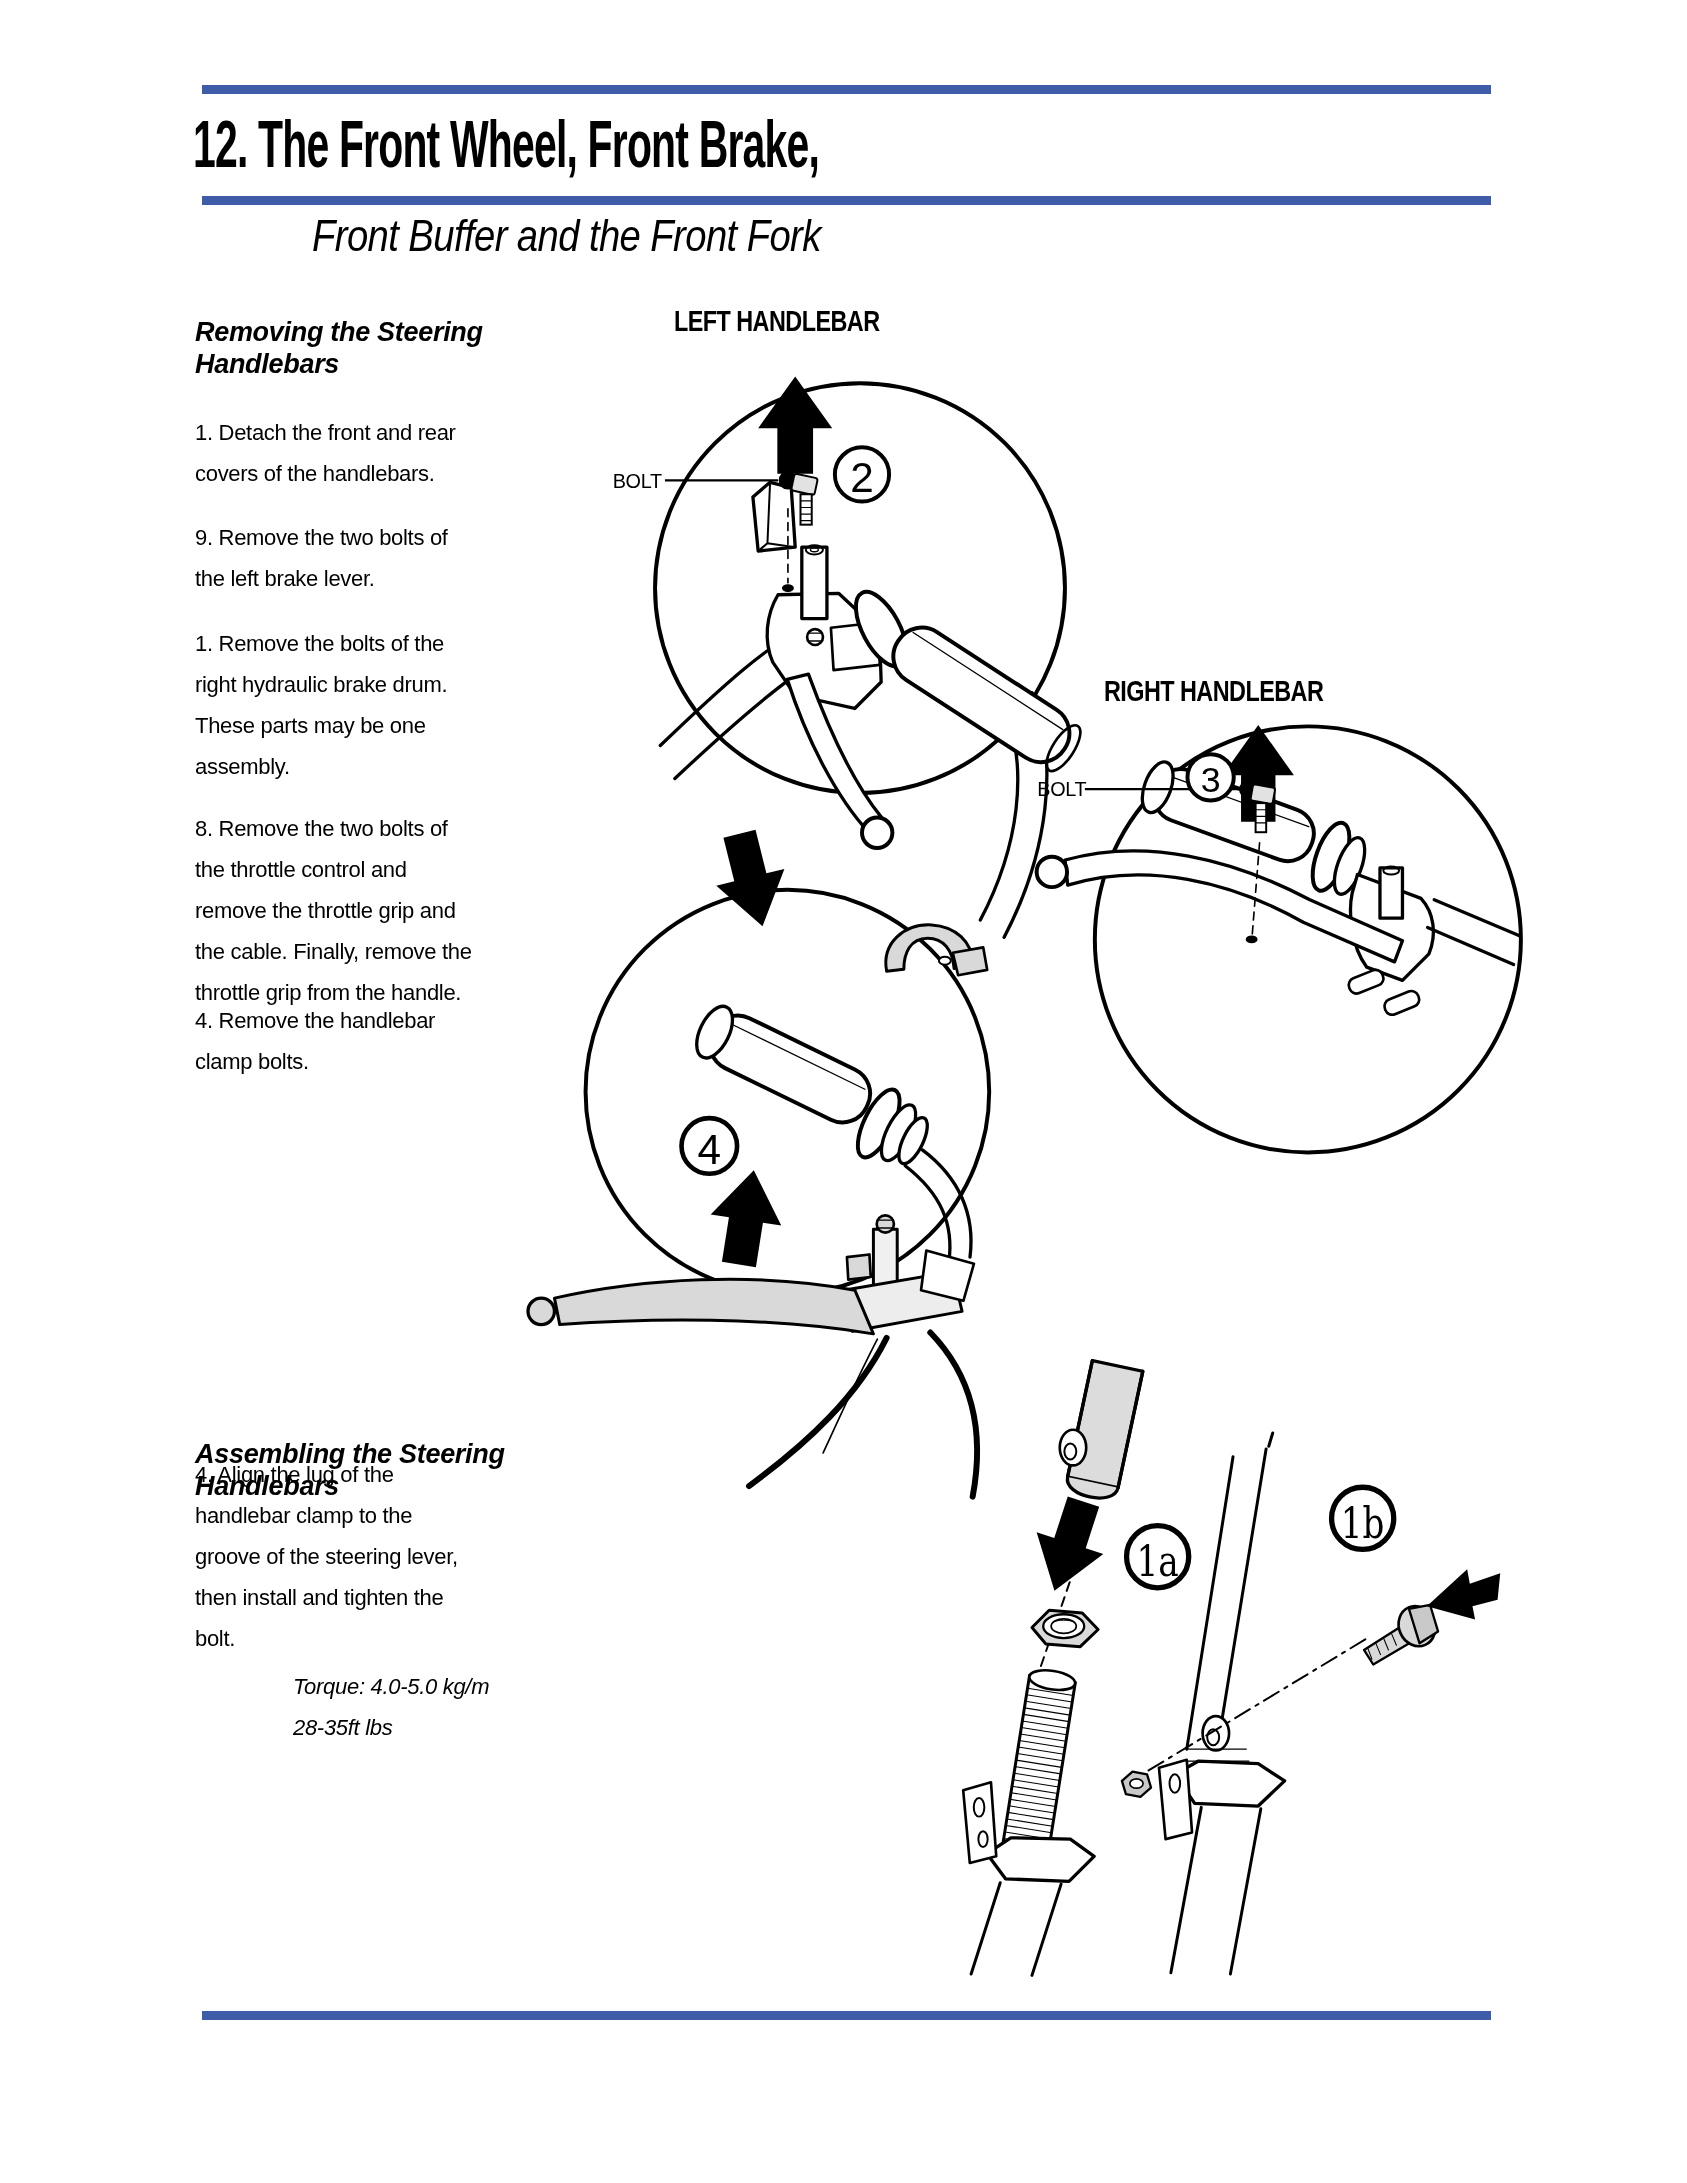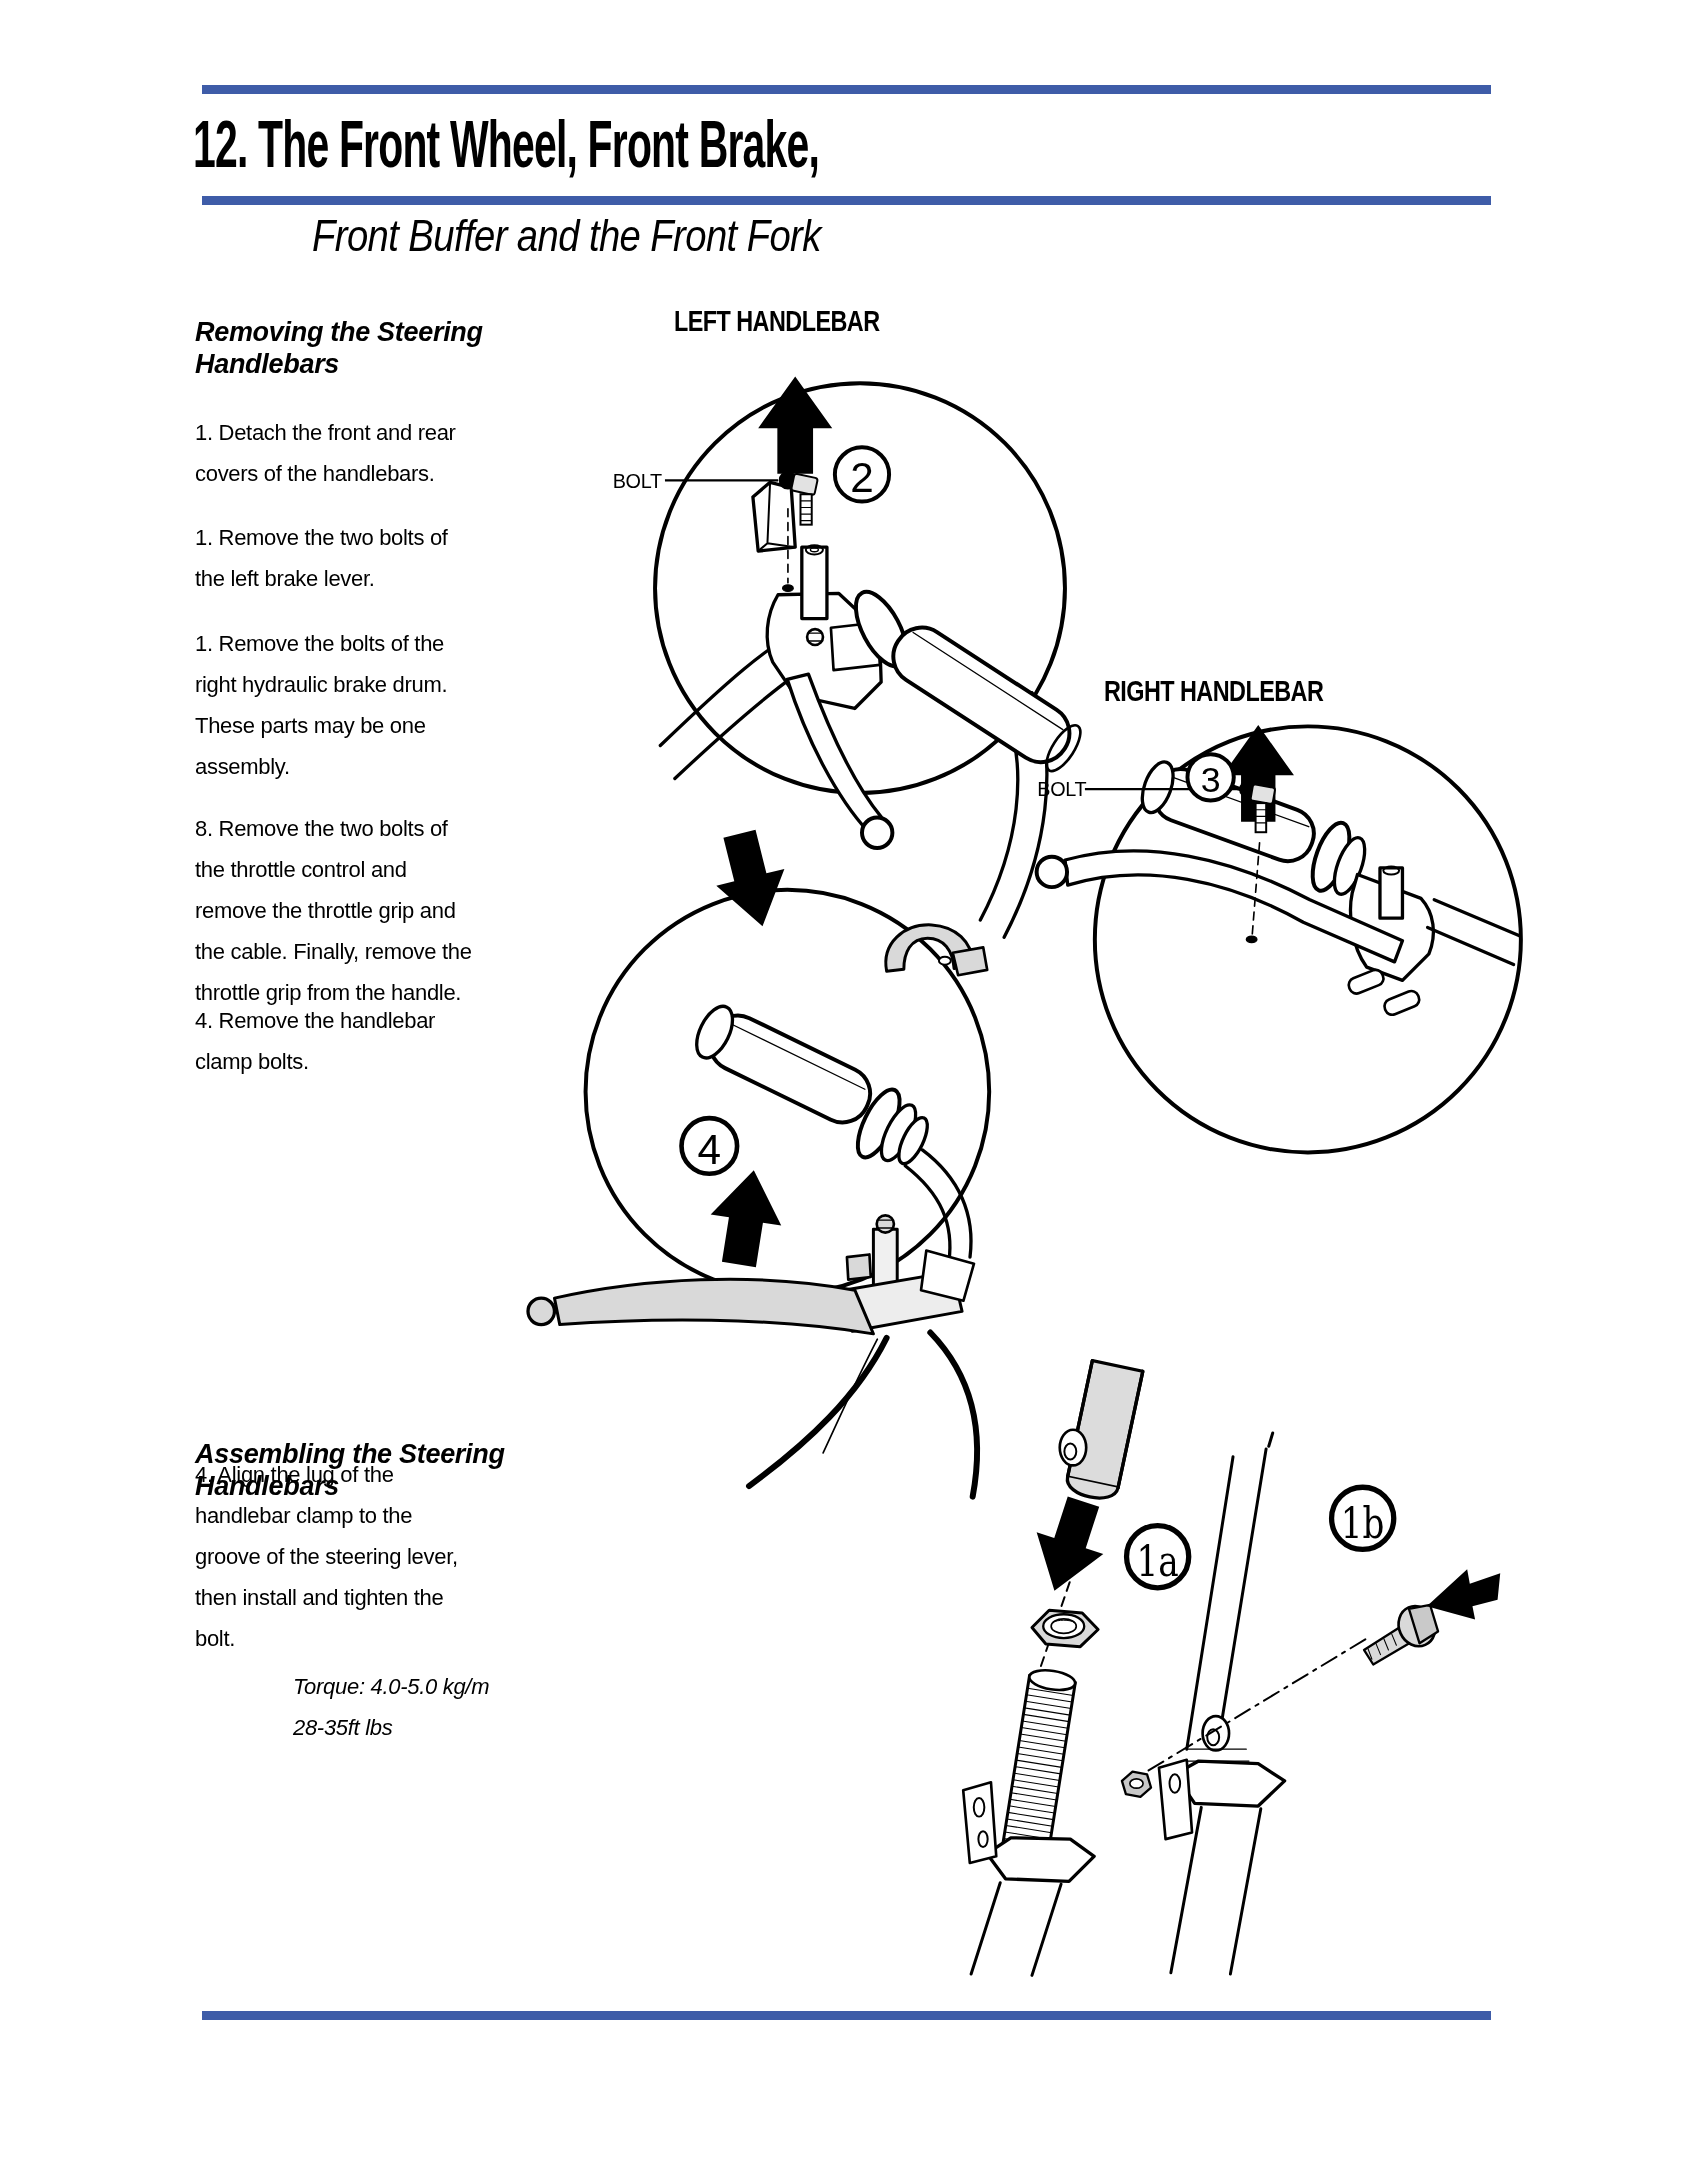--- a/index.html
+++ b/index.html
@@ -51,21 +51,21 @@
 
 <div class="rule" style="top:85px"></div>
 <h1 class="title">12. The Front Wheel, Front Brake,</h1>
 <div class="rule" style="top:196px"></div>
 <div class="subtitle">Front Buffer and the Front Fork</div>
 
 <div class="txt heading" style="top:316px;width:357px">Removing the Steering
 Handlebars</div>
 <div class="txt" style="top:412px">1.   Detach the front and rear
 covers of the handlebars.</div>
-<div class="txt" style="top:517px">1.   Remove the two bolts of
+<div class="txt" style="top:517px">9.   Remove the two bolts of
 the left brake lever.</div>
 <div class="txt" style="top:623px">1.   Remove the bolts of the
 right hydraulic brake drum.
 These parts may be one
 assembly.</div>
 <div class="txt" style="top:808px">8.   Remove the two bolts of
 the throttle control and
 remove the throttle grip and
 the cable. Finally, remove the
 throttle grip from the handle.</div>

